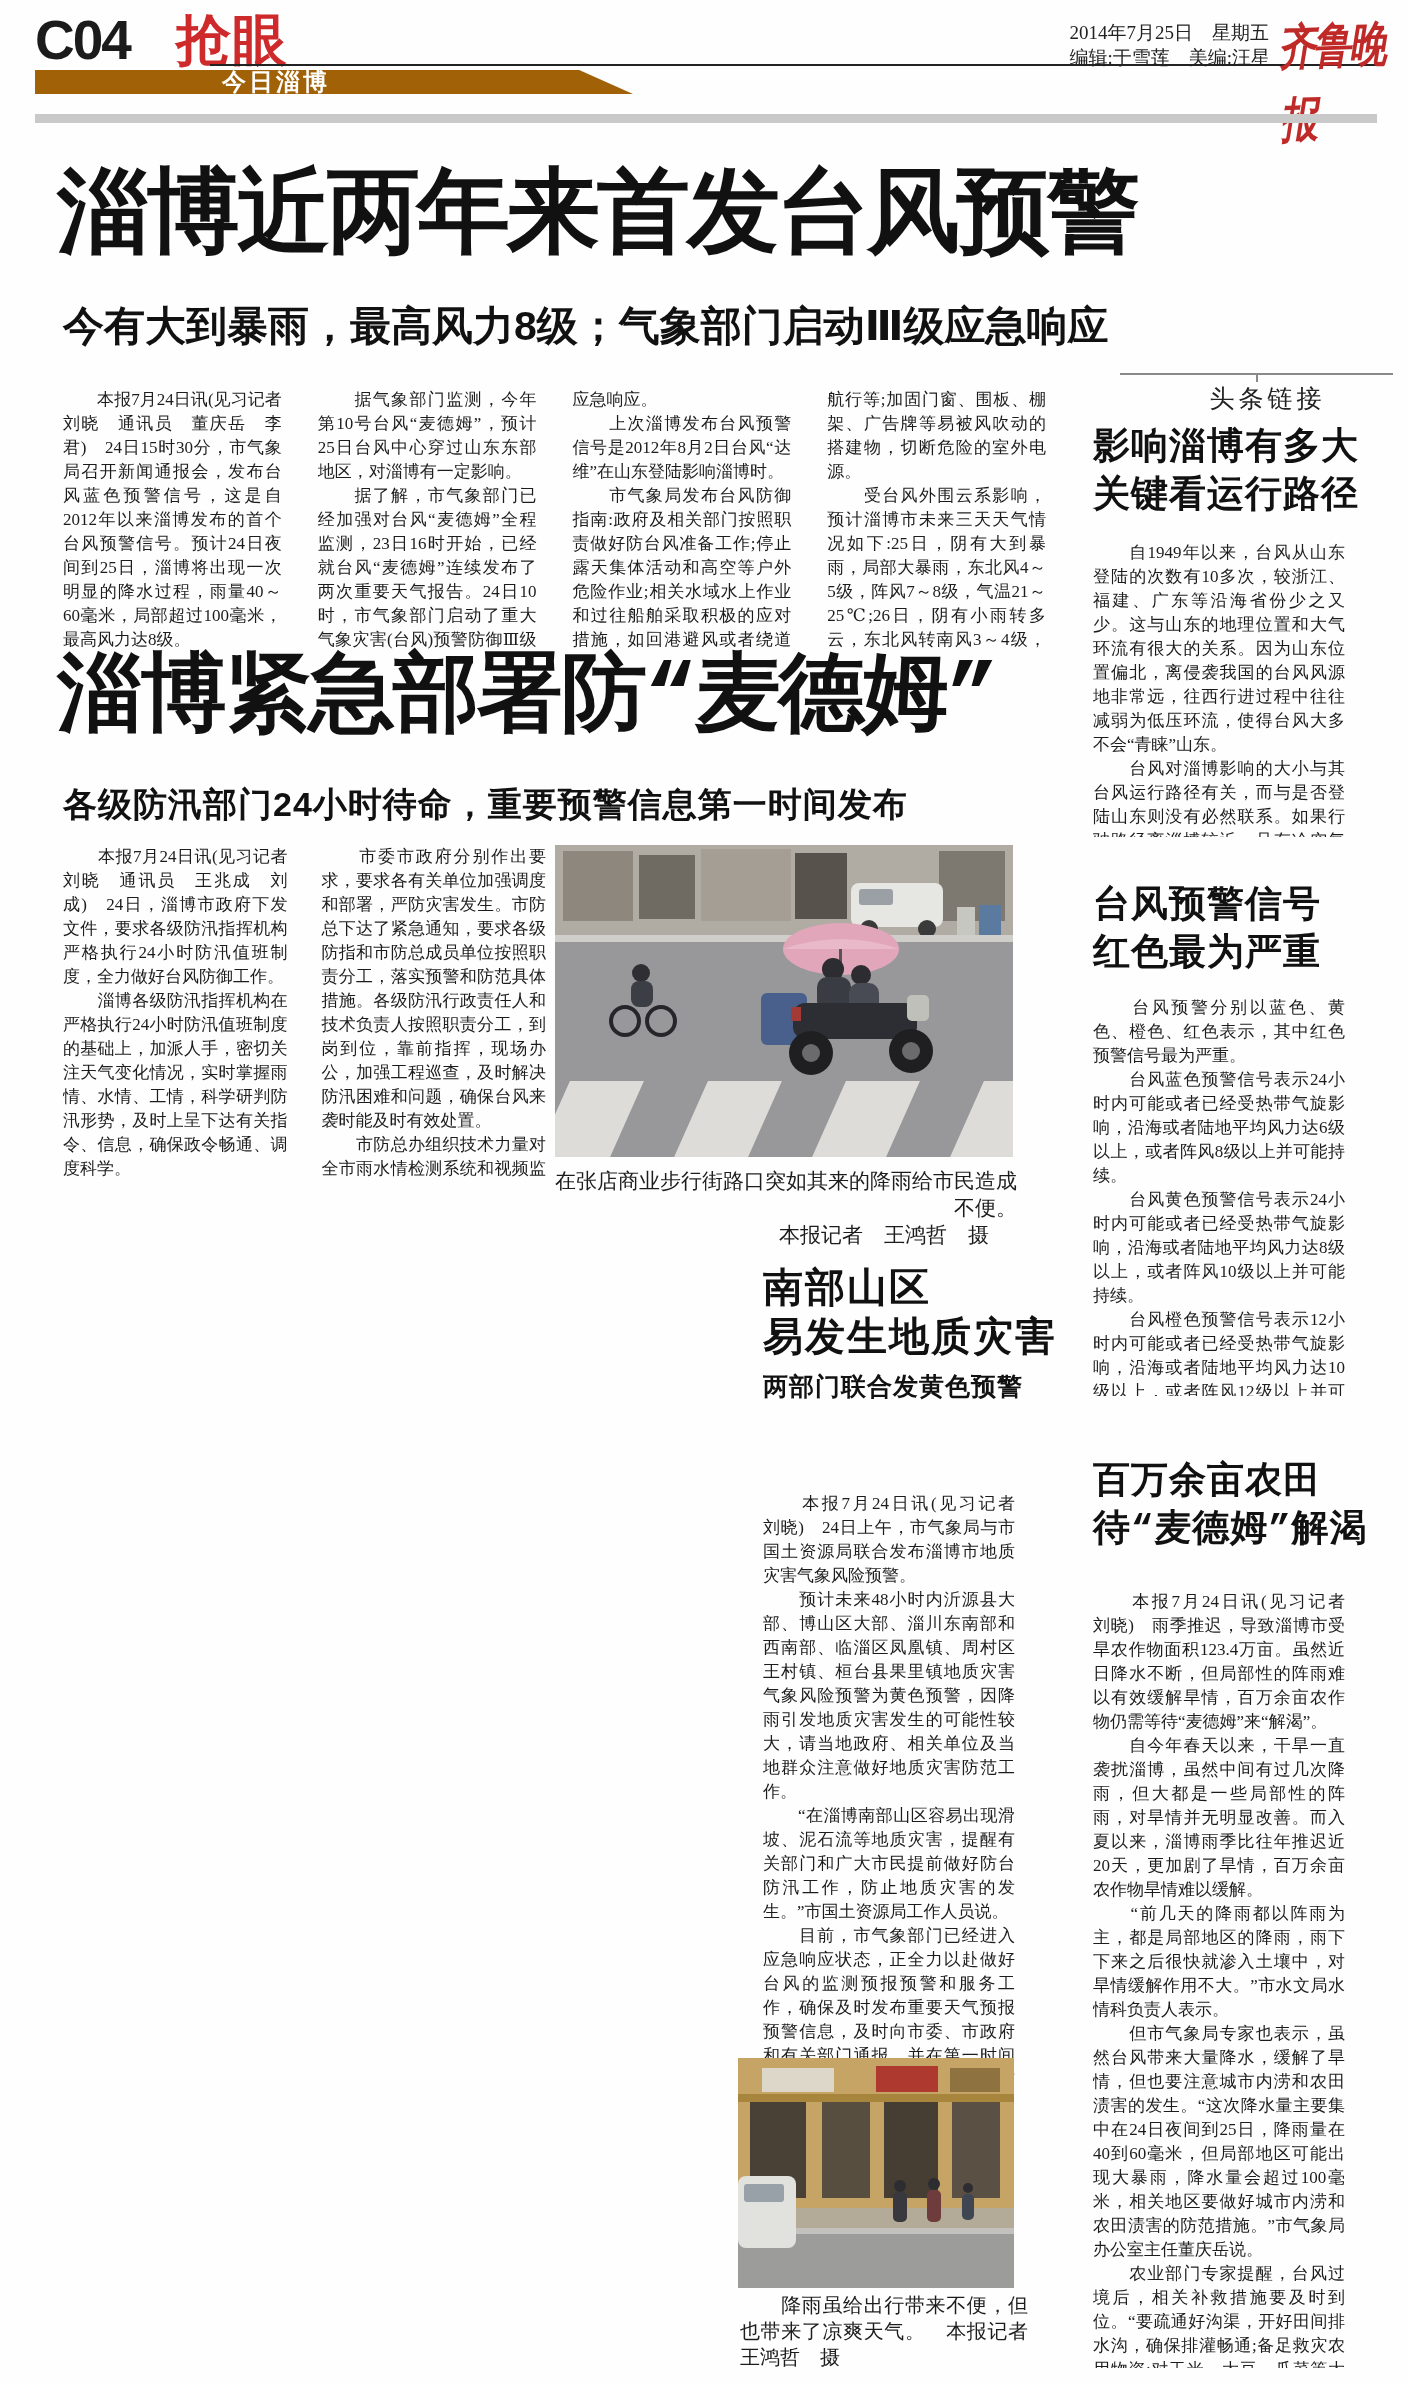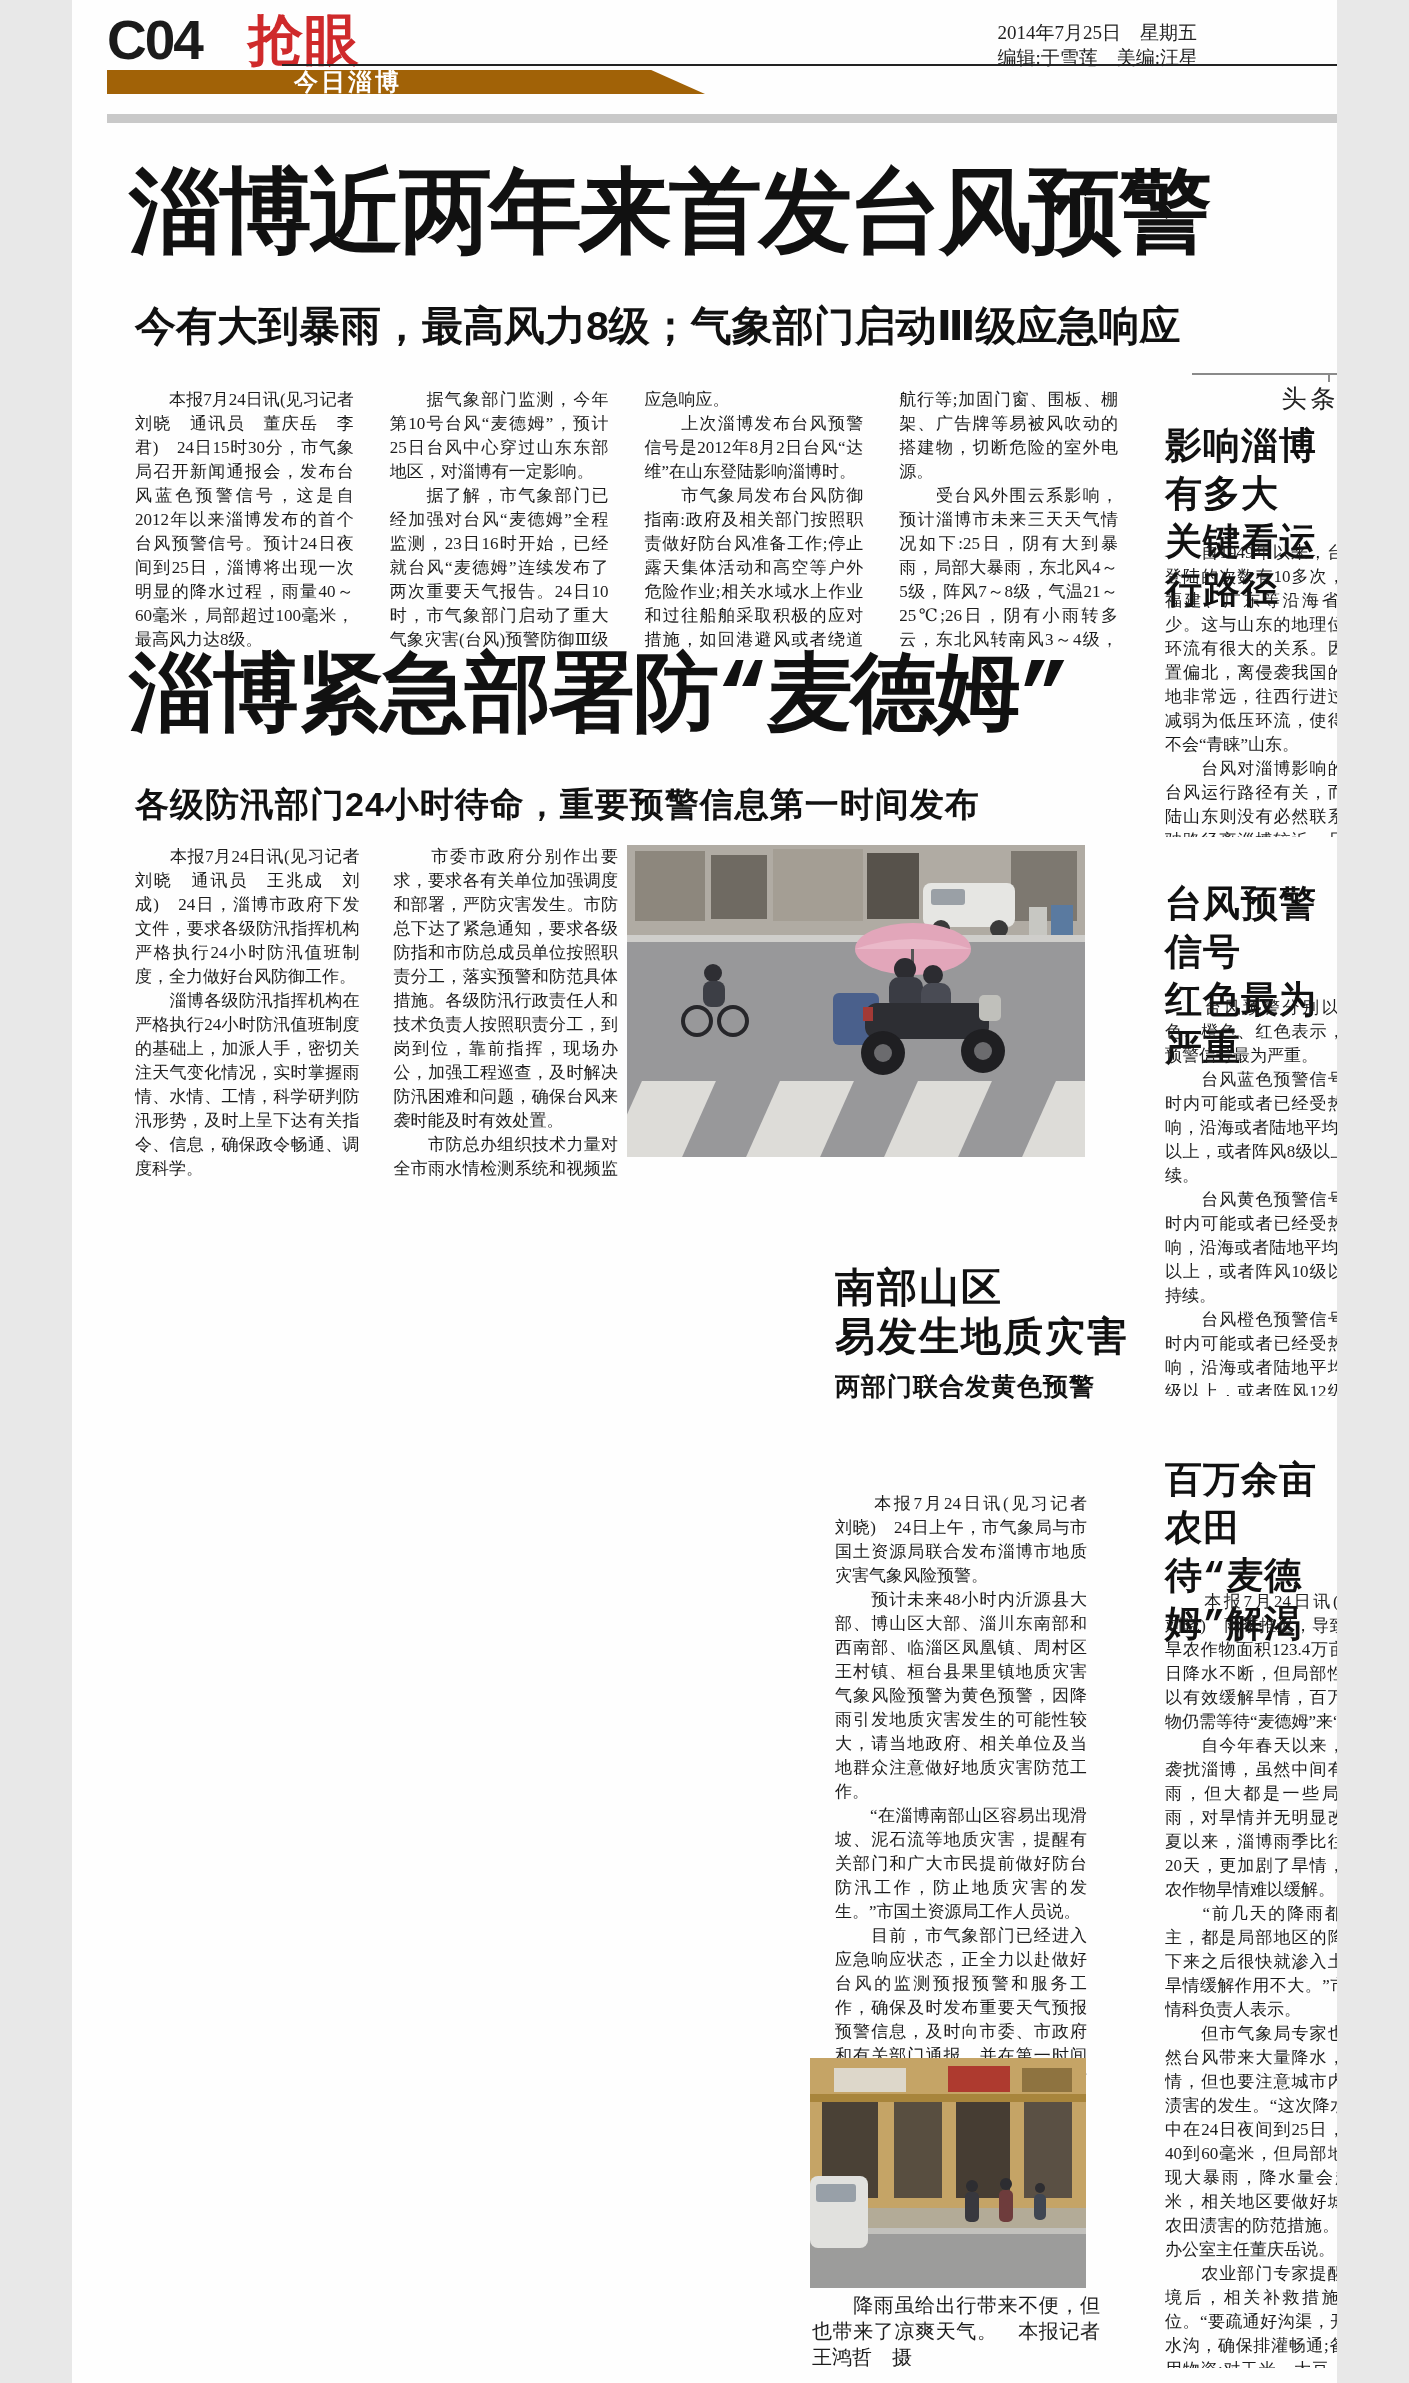--- a/index.html
+++ b/index.html
@@ -1,16 +1,16 @@
 <!DOCTYPE html>
 <html><head>
 <meta charset="utf-8">
 <style>
   html,body{margin:0;padding:0;background:#e8e8e8;}
-  .page{position:relative;width:1265px;height:2383px;background:#fefefe;margin:0 auto;
+  .page{position:relative;width:1409px;height:2383px;background:#fefefe;margin:0 auto;
         overflow:hidden;font-family:"Liberation Serif","DejaVu Serif",serif;color:#141414;}
 
   
   .page-code{position:absolute;left:35px;top:13px;font:700 55px/1 "Liberation Sans","DejaVu Sans",sans-serif;
              letter-spacing:-2px;color:#1b1b1b;}
   .section-name{position:absolute;left:176px;top:13px;font:700 55px/1 "Liberation Sans","DejaVu Sans",sans-serif;
              letter-spacing:1px;}
   .header-rule{position:absolute;left:210px;top:64px;width:1167px;height:2px;background:#222;}
   .red-bar{position:absolute;left:35px;top:70px;width:598px;height:24px;
            clip-path:polygon(0 0,91% 0,100% 100%,0 100%);display:flex;align-items:center;}
@@ -169,20 +169,24 @@
         <rect x="352" y="150" width="22" height="26" rx="5" fill="#c0c0bb"></rect>
         <rect x="236" y="162" width="10" height="14" fill="#a33a36"></rect>
         <circle cx="256" cy="208" r="22" fill="#1f1f22"></circle>
         <circle cx="256" cy="208" r="9" fill="#6b6b6e"></circle>
         <circle cx="356" cy="206" r="22" fill="#1f1f22"></circle>
         <circle cx="356" cy="206" r="9" fill="#6b6b6e"></circle>
       </g>
       <rect x="424" y="60" width="22" height="30" fill="#5a7aa0"></rect>
       <rect x="402" y="62" width="18" height="28" fill="#c7c7c2"></rect>
     </svg>
+  </div>
+  <div class="photo-street-caption">
+    <span>在张店商业步行街路口突如其来的降雨给市民造成不便。</span>
+    <span class="photo-credit">本报记者　王鸿哲　摄</span>
   </div>
 
   <div class="geo-h1 big-headline">
     <div>南部山区</div>
     <div>易发生地质灾害</div>
   </div>
   <div class="geo-subhead sub-headline">两部门联合发黄色预警</div>
   <div class="geo-body body-text">　　本报7月24日讯(见习记者　刘晓)　24日上午，市气象局与市国土资源局联合发布淄博市地质灾害气象风险预警。
 　　预计未来48小时内沂源县大部、博山区大部、淄川东南部和西南部、临淄区凤凰镇、周村区王村镇、桓台县果里镇地质灾害气象风险预警为黄色预警，因降雨引发地质灾害发生的可能性较大，请当地政府、相关单位及当地群众注意做好地质灾害防范工作。
 　　“在淄博南部山区容易出现滑坡、泥石流等地质灾害，提醒有关部门和广大市民提前做好防台防汛工作，防止地质灾害的发生。”市国土资源局工作人员说。

